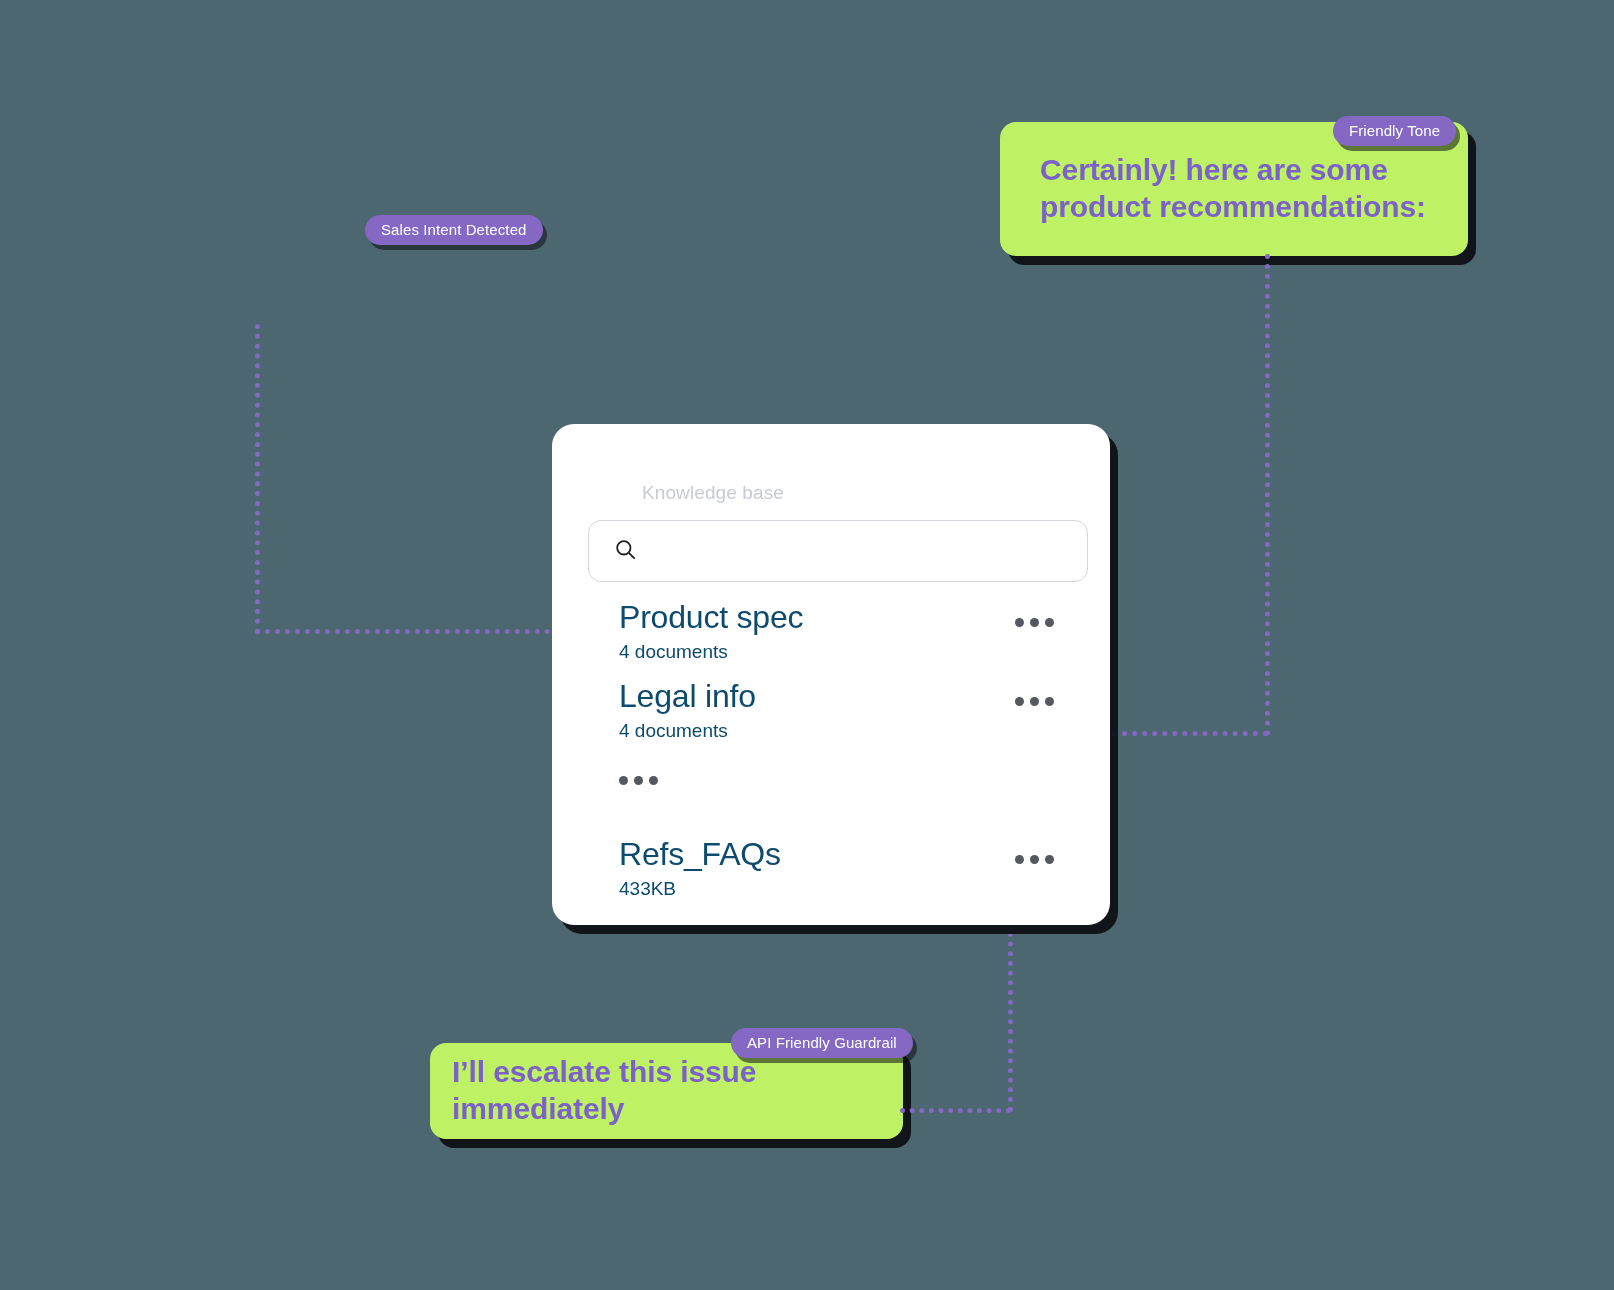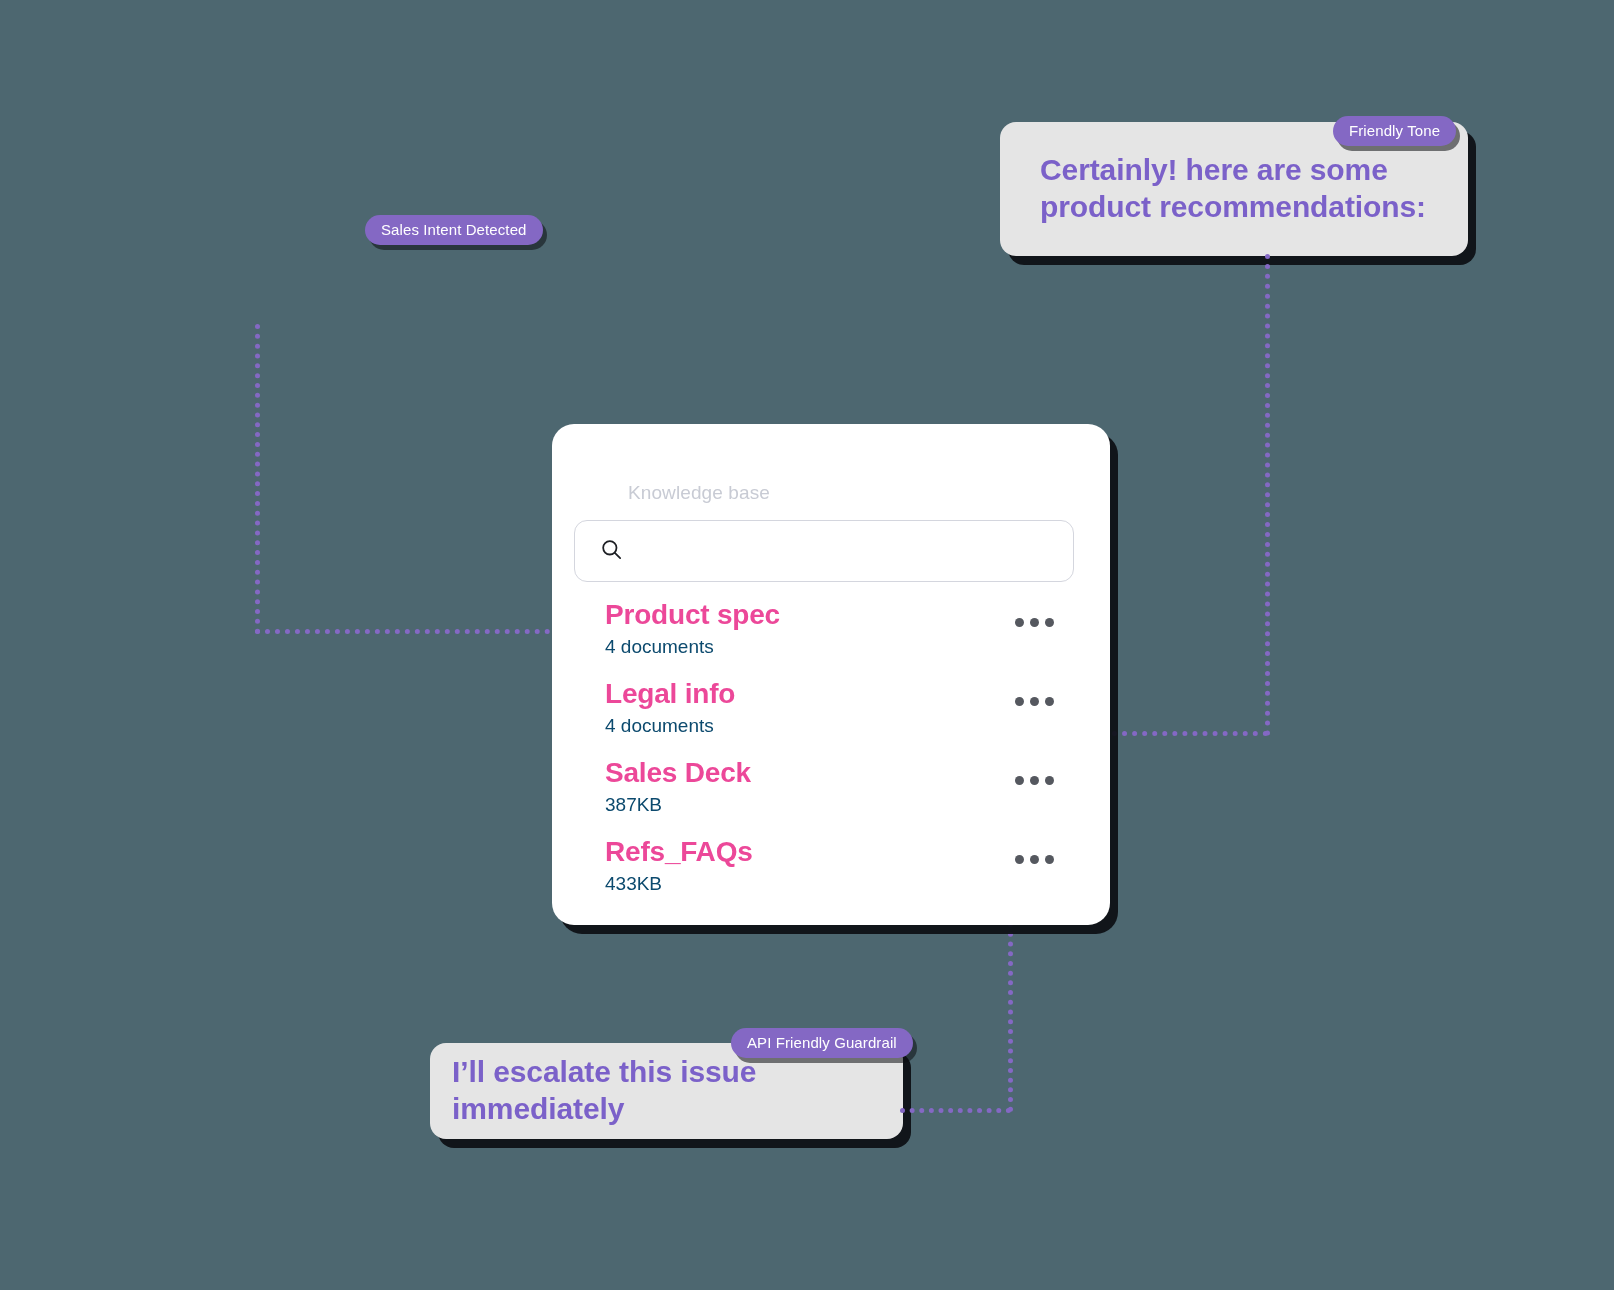--- a/index.html
+++ b/index.html
@@ -16,21 +16,21 @@
   }
 
   .stage {
     position: absolute;
     inset: 0;
   }
 
   
   .msg-card {
     position: absolute;
-    background: #e5e5e5;
+    background: #bef264;
     border-radius: 16px;
     box-shadow: 8px 9px 0 0 rgba(12, 14, 18, 0.92);
     display: flex;
     align-items: center;
     box-sizing: border-box;
   }
   .msg-text {
     color: #7b61c9;
     font-size: 30px;
     font-weight: 700;
@@ -87,21 +87,21 @@
   #kb-panel {
     position: absolute;
     left: 552px;
     top: 424px;
     width: 558px;
     height: 501px;
     background: #ffffff;
     border-radius: 22px;
     box-shadow: 8px 9px 0 0 rgba(12, 14, 18, 0.92);
     box-sizing: border-box;
-    padding: 48px 34px 0 20px;
+    padding: 48px 34px 0 34px;
     z-index: 5;
   }
   #kb-title {
     color: #c8cbd4;
     font-size: 19px;
     font-weight: 400;
     letter-spacing: 0.1px;
     margin: 10px 0 0 56px;
   }
   #kb-search {
@@ -133,23 +133,23 @@
   }
   .kb-row {
     display: flex;
     align-items: flex-start;
     justify-content: space-between;
     height: 79px;
     padding-right: 22px;
   }
   .kb-row-main { display: flex; flex-direction: column; }
   .kb-row-name {
-    color: #ec4899;
-    font-size: 28px;
-    font-weight: 700;
+    color: #0c4a6e;
+    font-size: 32px;
+    font-weight: 400;
     letter-spacing: -0.2px;
     line-height: 1.08;
   }
   .kb-row-meta {
     color: #0c4a6e;
     font-size: 19px;
     font-weight: 400;
     margin-top: 6px;
   }
   .kb-dots {
@@ -245,24 +245,20 @@
           <span class="kb-row-meta">4 documents</span>
         </div>
         <div class="kb-dots">
             <i></i>
             <i></i>
             <i></i>
           </div>
       </div>
 
       <div class="kb-row">
-        <div class="kb-row-main">
-          <span class="kb-row-name">Sales Deck</span>
-          <span class="kb-row-meta">387KB</span>
-        </div>
         <div class="kb-dots">
             <i></i>
             <i></i>
             <i></i>
           </div>
       </div>
 
       <div class="kb-row">
         <div class="kb-row-main">
           <span class="kb-row-name">Refs_FAQs</span>

